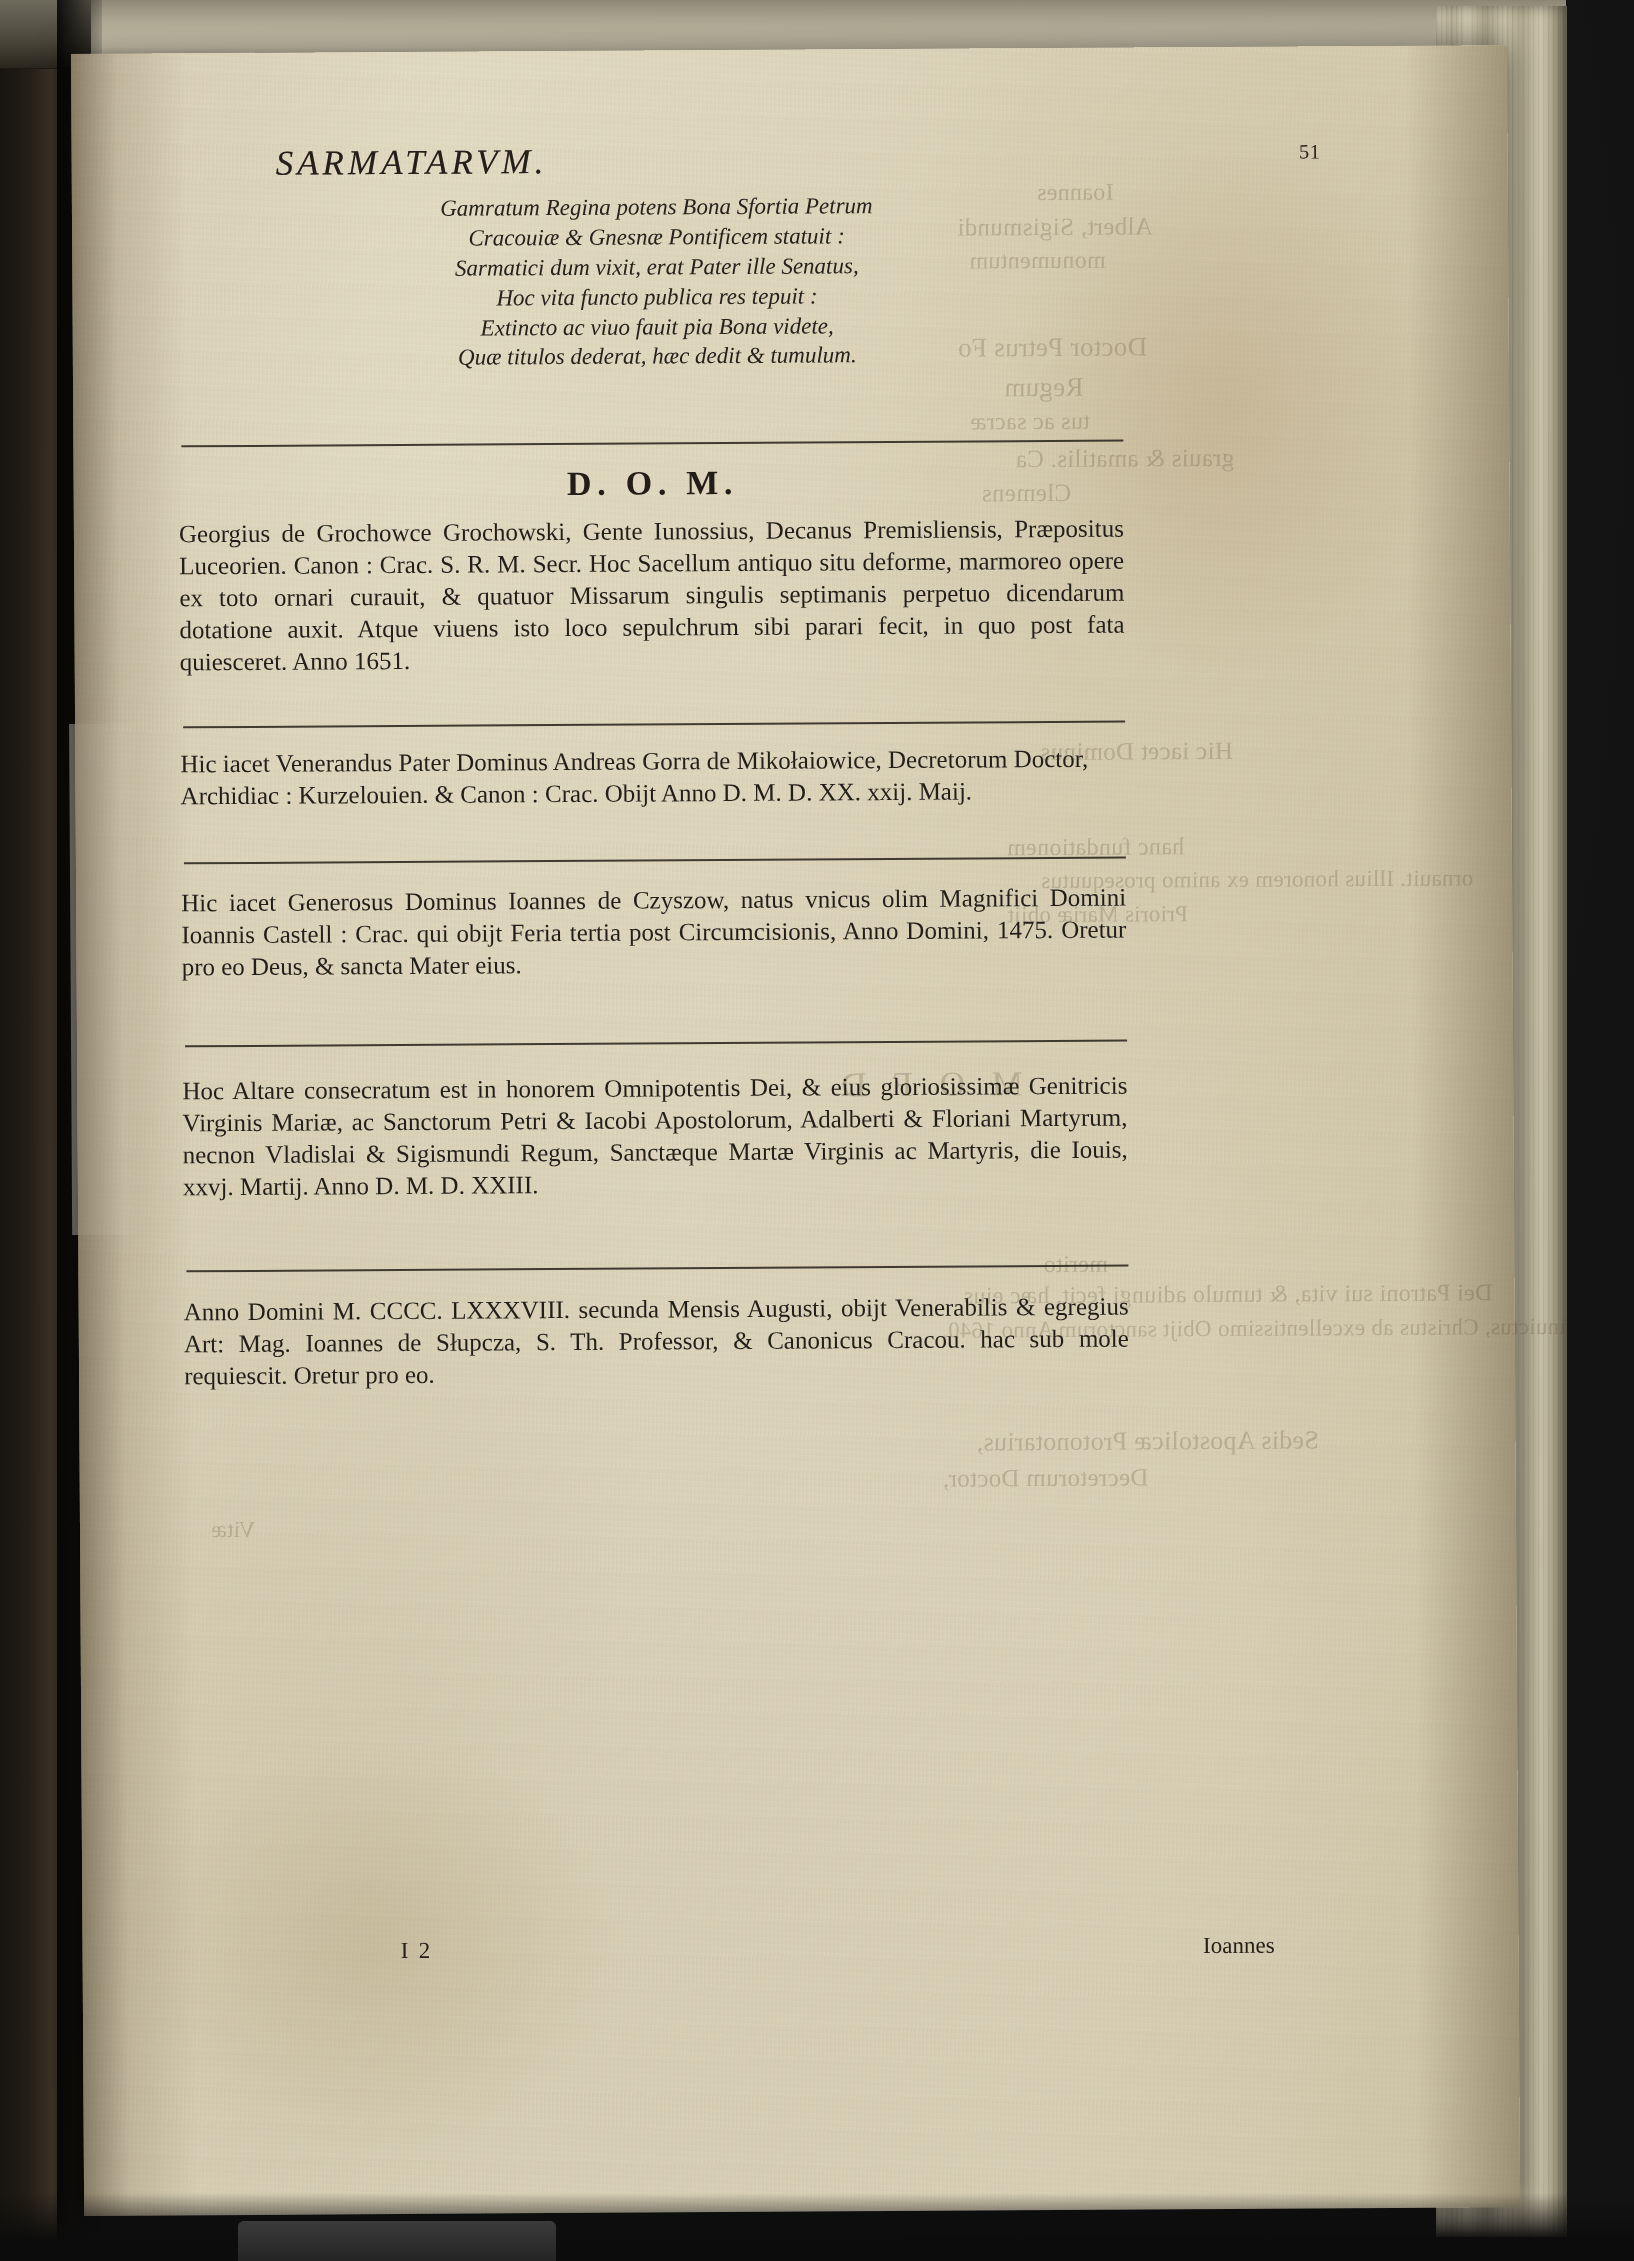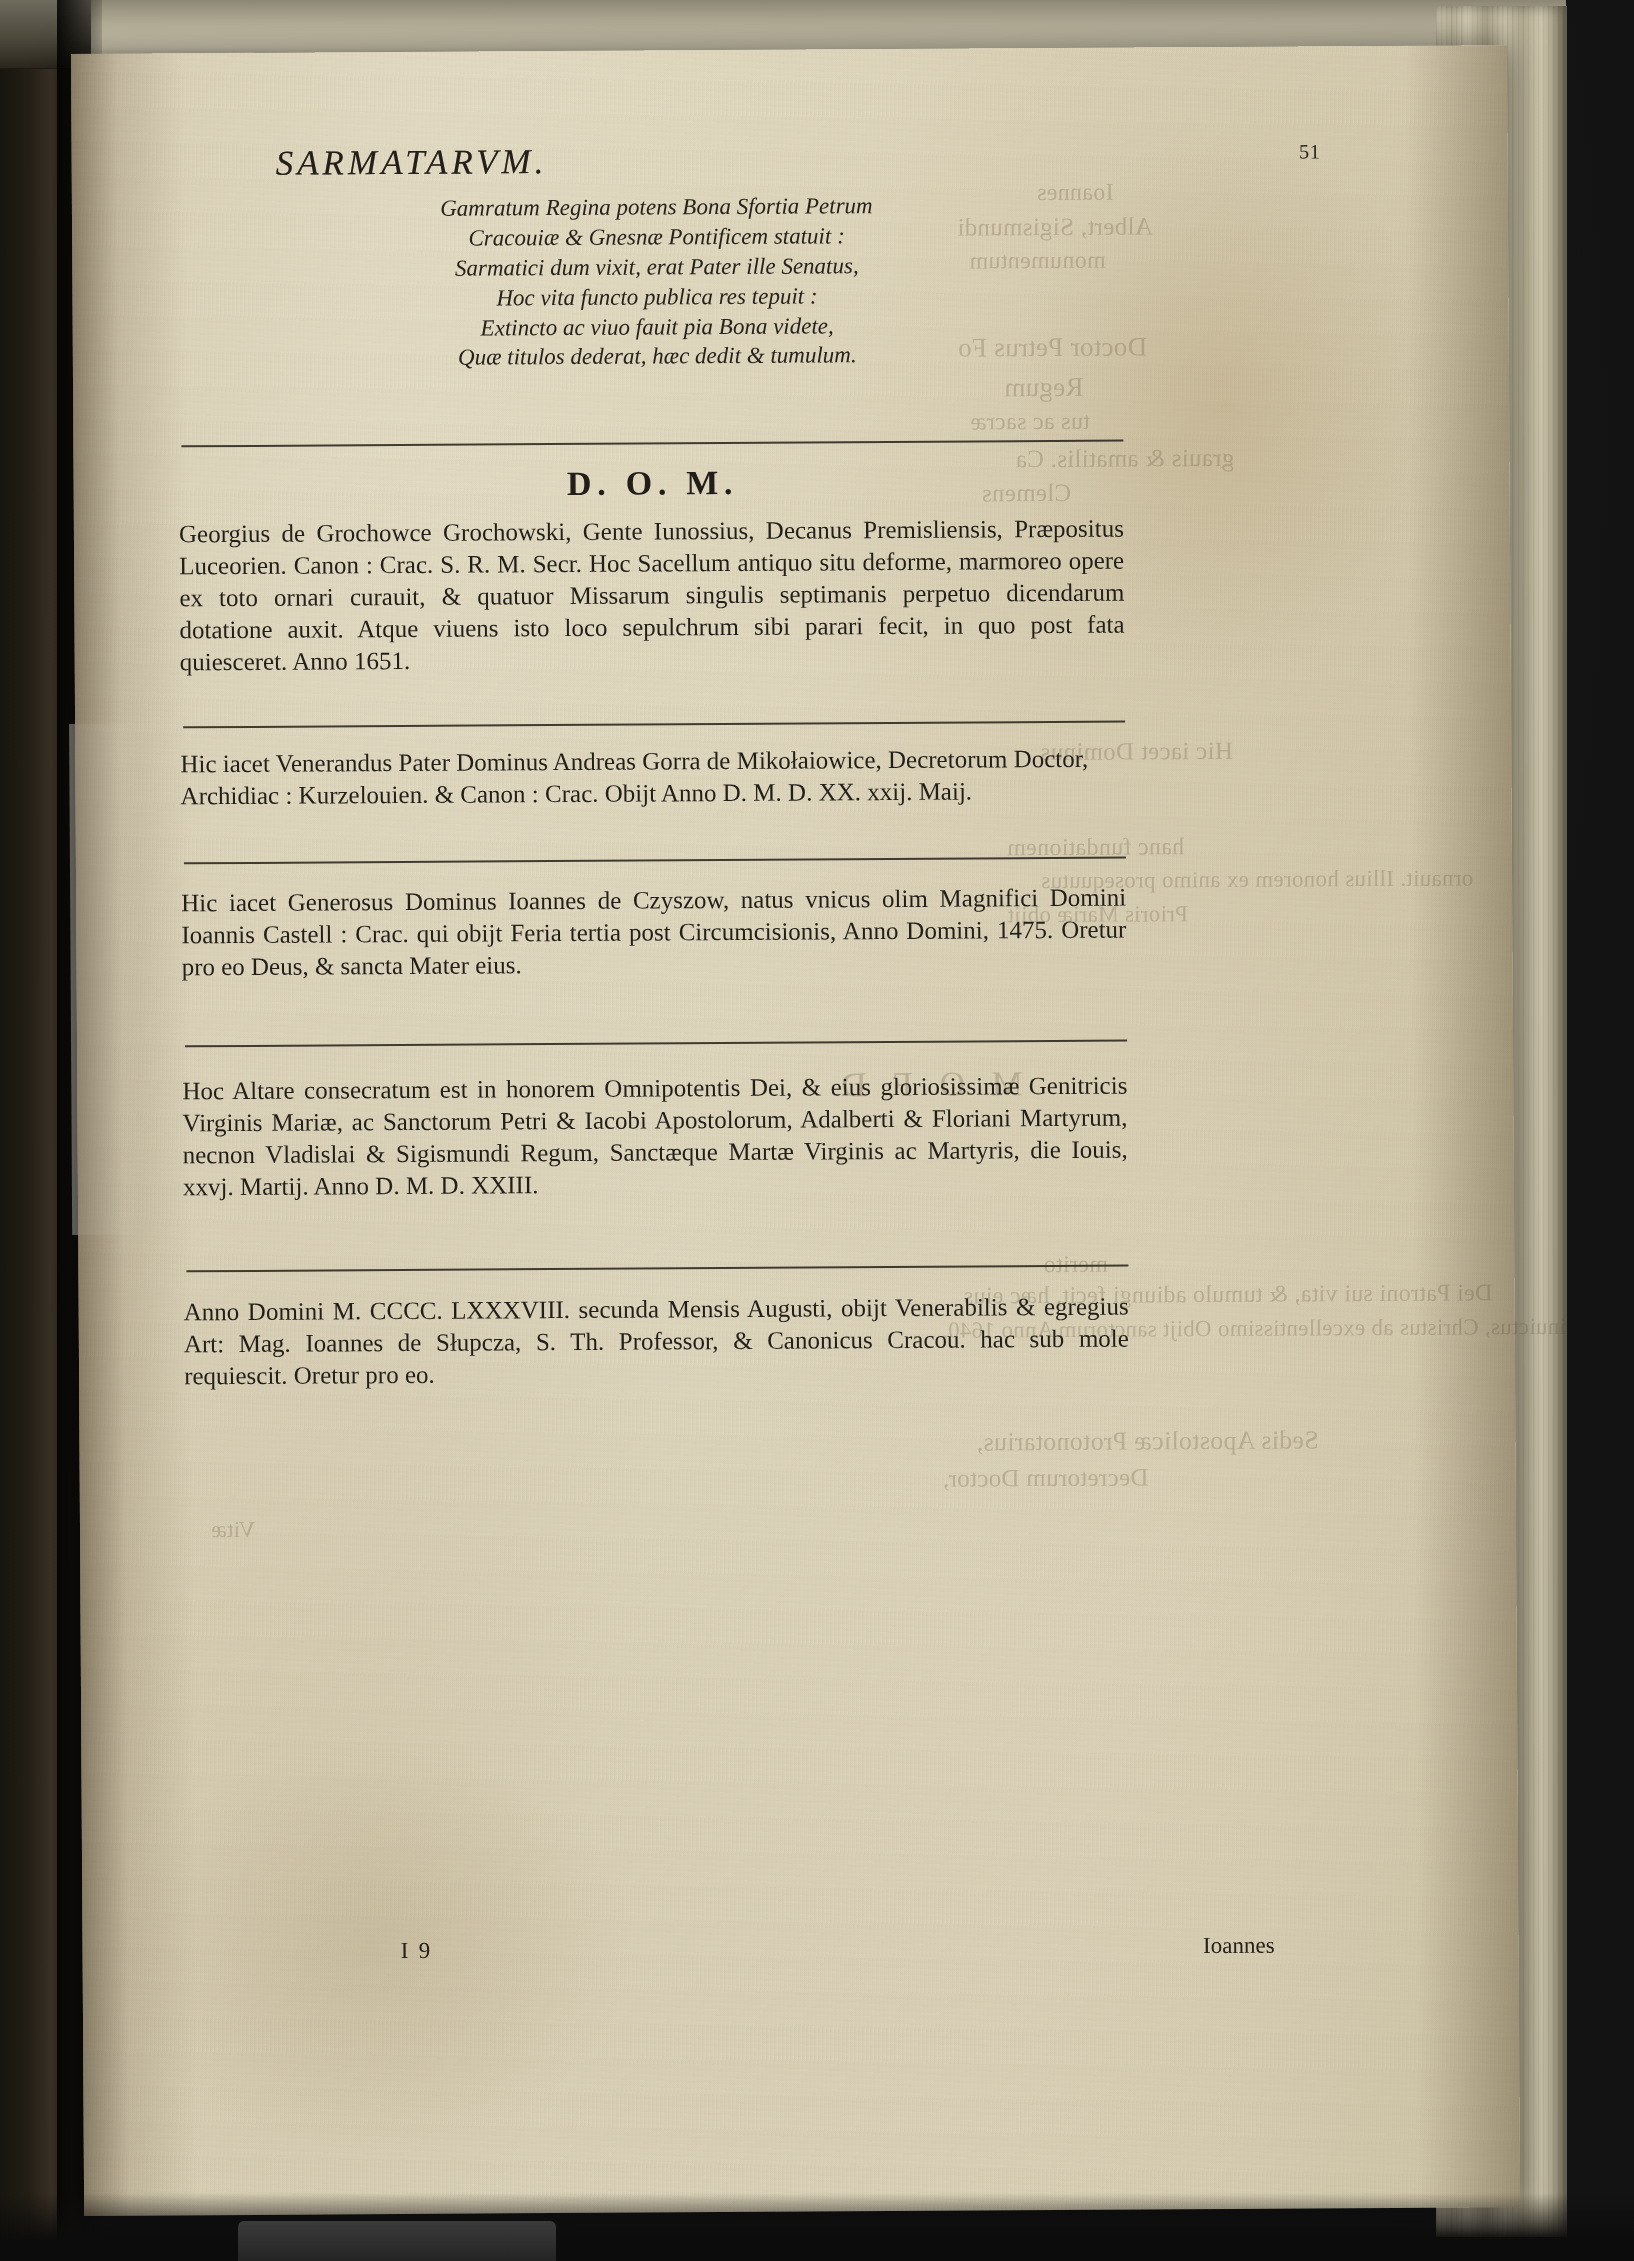--- a/index.html
+++ b/index.html
@@ -311,21 +311,21 @@
   <div class="para" style="left:105px; top:834px; width:945px;">Hic iacet Generosus Dominus Ioannes de Czyszow, natus vnicus olim Magnifici Domini Ioannis Castell : Crac. qui obijt Feria tertia post Circumcisionis, Anno Domini, 1475.   Oretur pro eo Deus, &amp; sancta Mater eius.</div>
 
   <div class="rule" style="left:108px; top:992px; width:942px;"></div>
 
   <div class="para" style="left:105px; top:1022px; width:945px;">Hoc Altare consecratum est in honorem Omnipotentis Dei, &amp; eius gloriosissimæ Genitricis Virginis Mariæ, ac Sanctorum Petri &amp; Iacobi Apostolorum, Adalberti &amp; Floriani Martyrum, necnon Vladislai &amp; Sigismundi Regum, Sanctæque Martæ Virginis ac Martyris, die Iouis, xxvj. Martij.  Anno D. M. D. XXIII.</div>
 
   <div class="rule" style="left:108px; top:1217px; width:942px;"></div>
 
   <div class="para" style="left:105px; top:1243px; width:945px;">Anno Domini M. CCCC. LXXXVIII. secunda Mensis Augusti, obijt Venerabilis &amp; egregius Art: Mag. Ioannes de Słupcza, S. Th. Professor, &amp; Canonicus Cracou. hac sub mole requiescit. Oretur pro eo.</div>
 
-  <div class="sig">I 9</div>
+  <div class="sig">I 2</div>
   <div class="catchword">Ioannes</div>
 
   <div class="page-gutter"></div>
   <div class="page-foreshadow"></div>
 </div>
 
 <div class="table-bottom"></div>
 <div class="clip-bottom"></div>
 
 

